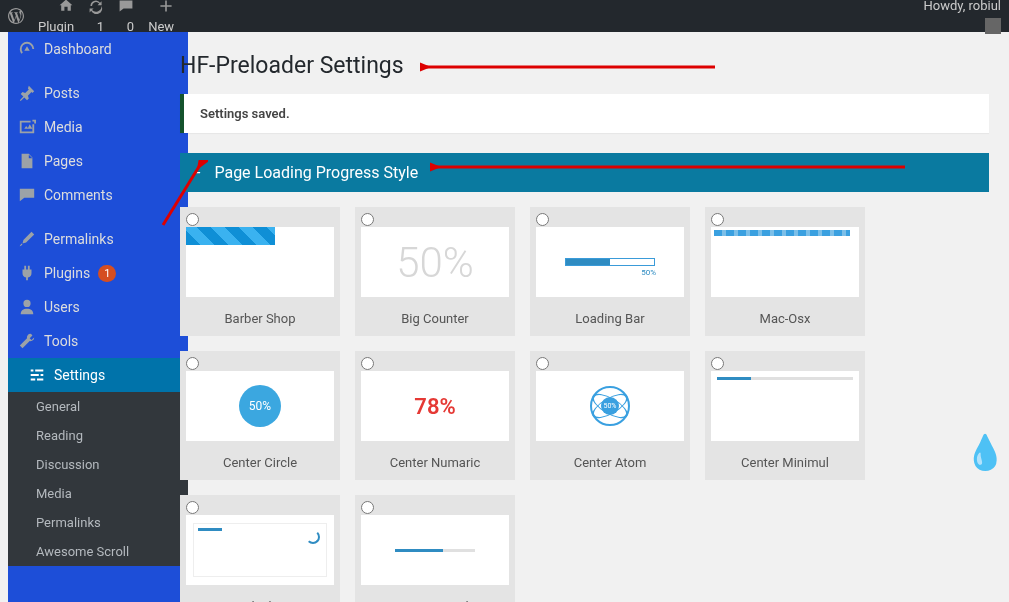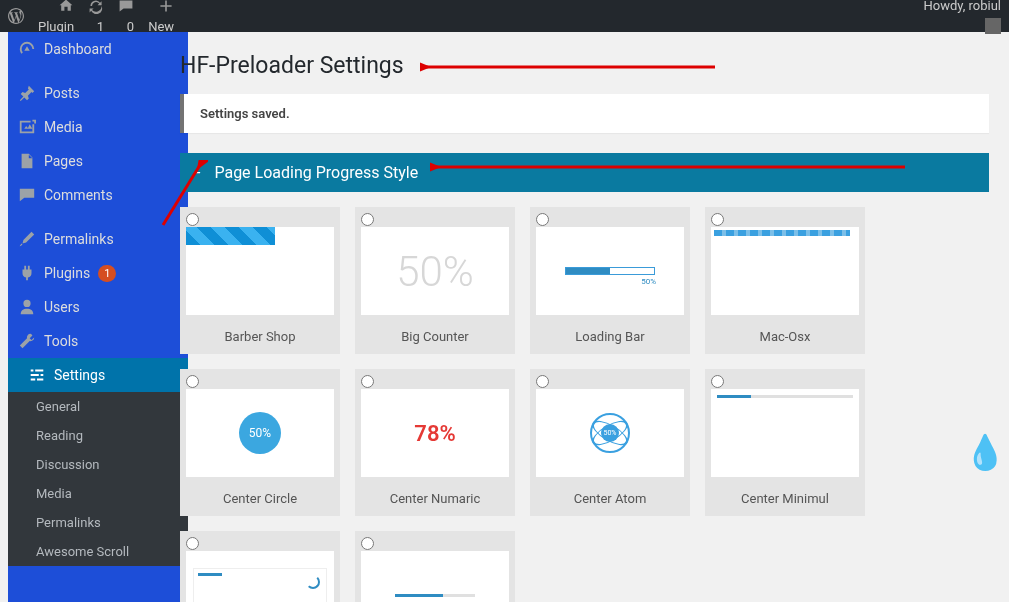--- a/index.html
+++ b/index.html
@@ -20,30 +20,30 @@
 .menu-item svg { width: 18px; height: 18px; fill: #9ca2a7; }
 .menu-item.current svg { fill: #fff; }
 .menu-sep { height: 10px; }
 .badge { display: inline-block; background: #d54e21; color: #fff; border-radius: 10px; padding: 0 6px; font-size: 11px; line-height: 17px; min-width: 17px; text-align: center; }
 .submenu { background: #32373c; }
 .submenu-item { padding: 7px 28px; color: #b4b9be; font-size: 13px; cursor: pointer; }
 
 
 .main { position: absolute; top: 32px; left: 160px; right: 0; bottom: 0; padding: 20px; overflow: auto; }
 .page-title { font-size: 23px; font-weight: 400; color: #23282d; margin-bottom: 15px; }
-.notice { background: #fff; border-left: 4px solid #737373; padding: 12px 16px; margin-bottom: 20px; box-shadow: 0 1px 1px rgba(0,0,0,.04); }
+.notice { background: #fff; border-left: 4px solid #14532d; padding: 12px 16px; margin-bottom: 20px; box-shadow: 0 1px 1px rgba(0,0,0,.04); }
 .notice-text { font-weight: 600; }
 .accordion { background: #0a7aa0; color: #fff; padding: 10px 16px; font-size: 16px; display: flex; gap: 14px; align-items: center; margin-bottom: 15px; cursor: pointer; }
 .accordion .toggle { font-size: 16px; }
 
 
 .grid { display: grid; grid-template-columns: repeat(4, 160px); gap: 15px; }
 .card { background: #e4e4e4; position: relative; cursor: pointer; }
 .card input[type=radio] { position: absolute; top: 6px; left: 6px; }
-.preview { background: #fff; height: 88px; margin: 20px 6px 6px 6px; display: flex; align-items: center; justify-content: center; position: relative; overflow: hidden; }
+.preview { background: #fff; height: 70px; margin: 20px 6px 6px 6px; display: flex; align-items: center; justify-content: center; position: relative; overflow: hidden; }
 .card-label { text-align: center; padding: 8px 0 10px; font-size: 13px; color: #555; }
 
 
 .barber { position: absolute; top: 0; left: 0; height: 18px; width: 60%; background: repeating-linear-gradient(45deg, #0f8fd6, #0f8fd6 10px, #3ab2f0 10px, #3ab2f0 20px); }
 .bigcount { font-size: 42px; font-weight: 300; color: #d7d7d7; }
 .lbar-wrap { border: 1px solid #3a9bd9; width: 90px; height: 8px; position: relative; }
 .lbar-fill { background: #2f8cc2; width: 50%; height: 100%; }
 .lbar-pct { position: absolute; right: -2px; bottom: -12px; font-size: 8px; color: #2f8cc2; }
 .macosx { position: absolute; top: 3px; left: 3px; height: 6px; width: 92%; background: repeating-linear-gradient(90deg, #3aa0e0, #3aa0e0 8px, #7cbfe8 8px, #7cbfe8 12px); }
 .circle { width: 42px; height: 42px; border-radius: 50%; background: #3ba7e0; color: #fff; font-size: 12px; display: flex; align-items: center; justify-content: center; }

